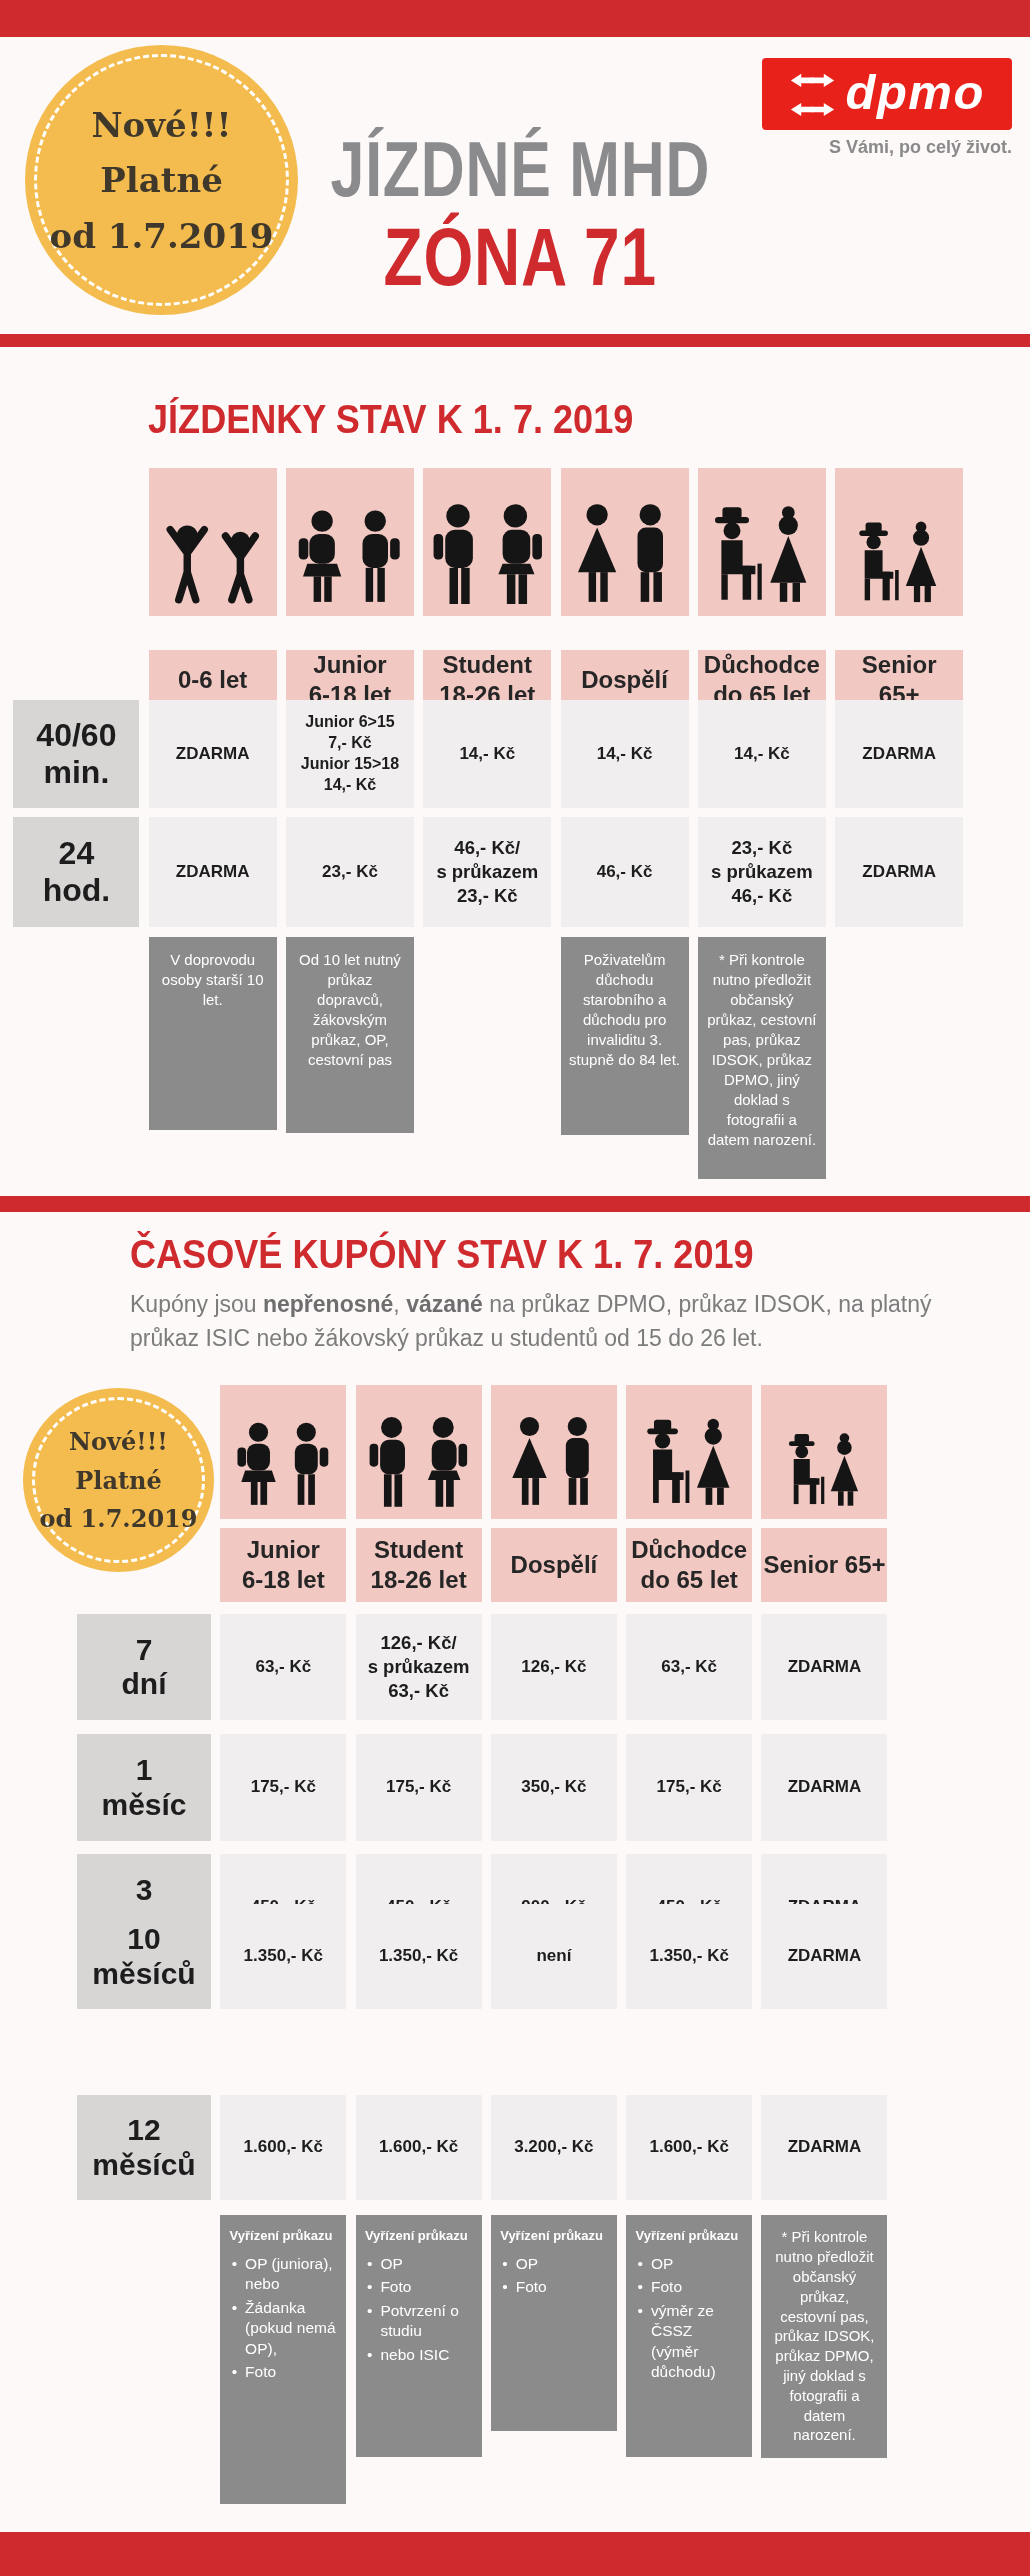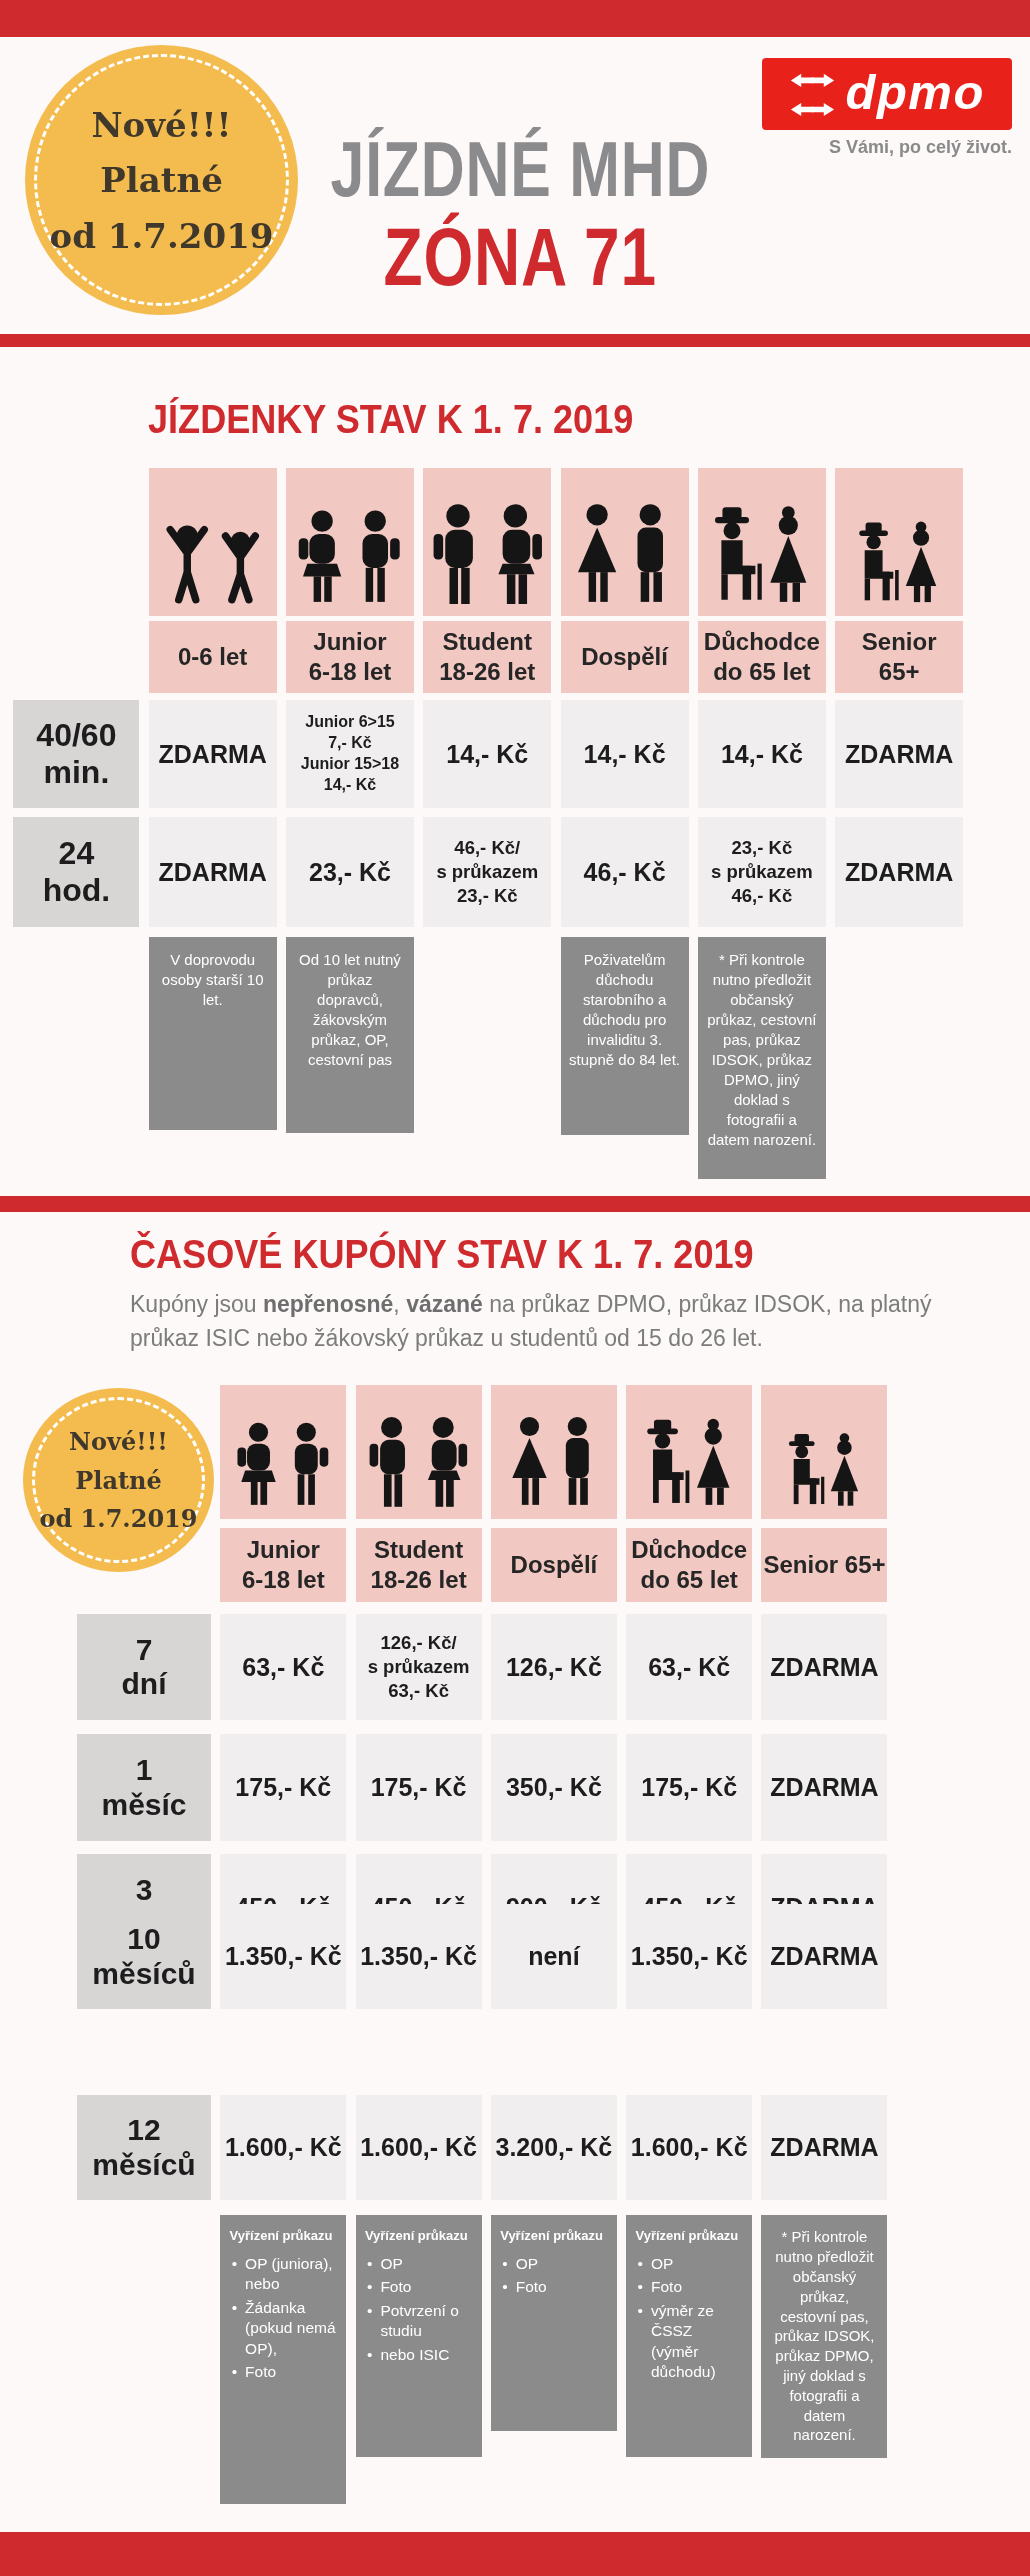--- a/index.html
+++ b/index.html
@@ -54,21 +54,21 @@
   .t1{left:13.4px; grid-template-columns:126px repeat(6,128px);}
   .t2{left:77px; grid-template-columns:134px repeat(5,126px);}
 
   .icell{background:var(--pink); display:flex; align-items:flex-end; justify-content:center; padding-bottom:8.2px;}
   .pict{height:76%;}
   .hcell{background:var(--pink); color:#262626; font-weight:bold; font-size:24px; line-height:1.25;
     display:flex; align-items:center; justify-content:center; text-align:center;}
   .lcell{background:var(--label-gray); color:#1d1d1d; font-weight:bold; font-size:32px; line-height:1.15;
     display:flex; align-items:center; justify-content:center; text-align:center;}
   .t2 .lcell{font-size:30px;}
-  .vcell{background:var(--value-gray); color:#1d1d1d; font-weight:bold; font-size:25px; line-height:1.3;
+  .vcell{background:var(--value-gray); color:#1d1d1d; font-weight:bold; font-size:17px; line-height:1.3;
     display:flex; align-items:center; justify-content:center; text-align:center;}
   .vcell.small{font-size:18.5px;}
   .vcell.xsmall{font-size:16px;}
   .spacer{background:transparent;}
 
   .ncell{background:var(--note-gray); color:#ffffff; font-size:15px; line-height:1.33; text-align:center;
     padding:13.4px 7.2px; align-self:start;}
   .ncell2{background:var(--note-gray); color:#ffffff; font-size:15.5px; line-height:1.32;
     padding:12.4px 9.3px; align-self:start;}
   .ncell2 .nheading{font-weight:bold; font-size:13px; margin-bottom:9.3px;}
@@ -214,21 +214,21 @@
           <use href="#sym-seniors"></use>
         </svg>
       </div>
     <div class="icell">
         <svg class="pict" style="height:64%" viewBox="0 0 120 100">
           <use href="#sym-seniors"></use>
         </svg>
       </div>
   </div>
 
-  <div class="grid t1" style="top:621px; height:72px;">
+  <div class="grid t1" style="top:650px; height:59px;">
     <div class="spacer"></div>
     <div class="hcell pre">0-6 let</div>
     <div class="hcell pre">Junior
 6-18 let</div>
     <div class="hcell pre">Student
 18-26 let</div>
     <div class="hcell pre">Dospělí</div>
     <div class="hcell pre">Důchodce
 do 65 let</div>
     <div class="hcell pre">Senior

